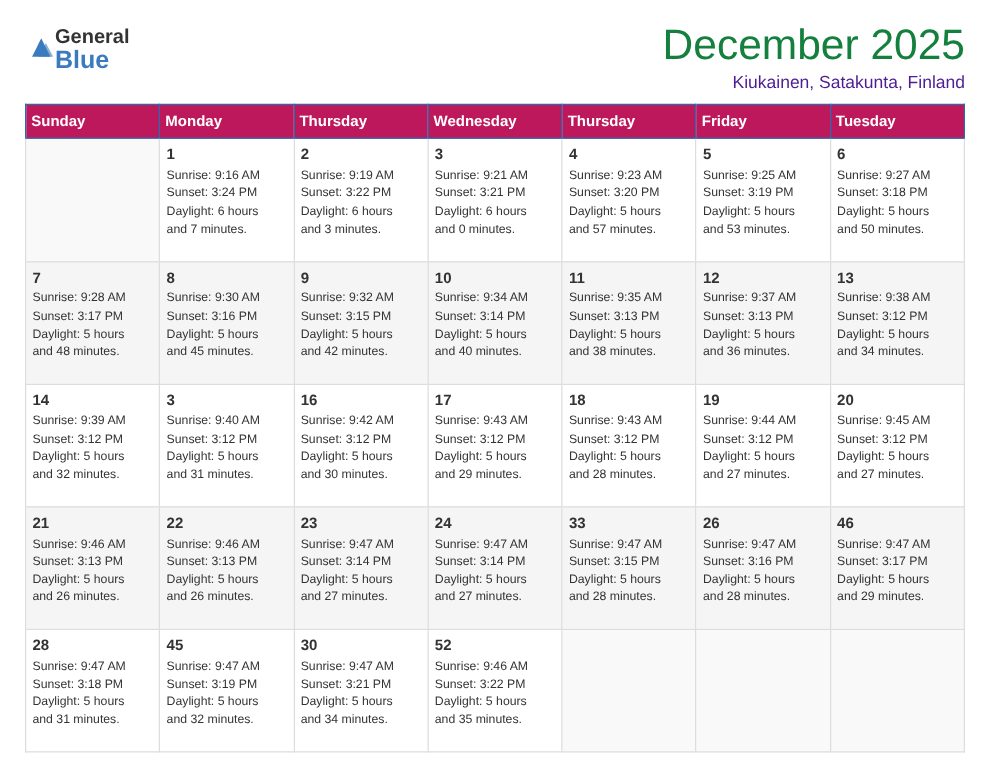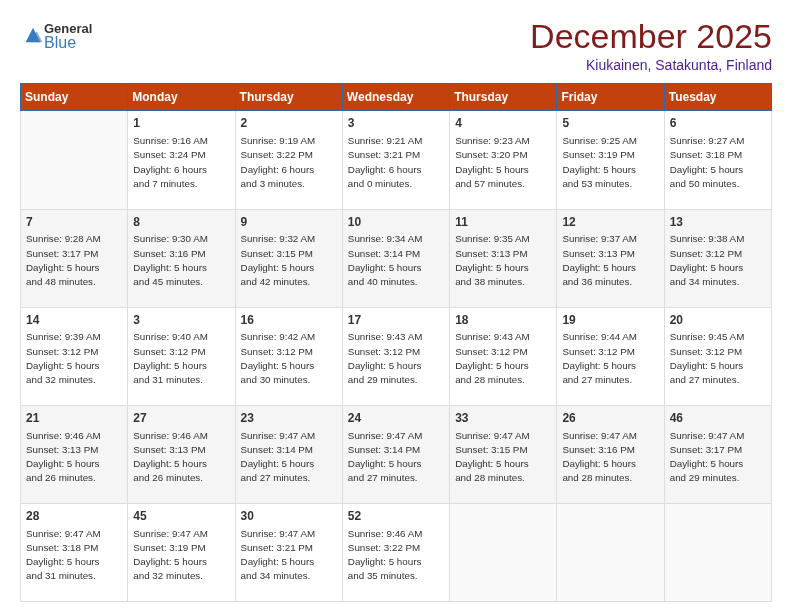--- a/index.html
+++ b/index.html
@@ -28,59 +28,59 @@
       display: flex;
       align-items: center;
       margin-top: 4px;
     }
     .logo-text {
       display: flex;
       flex-direction: column;
       line-height: 1;
     }
     .logo-general {
-      font-size: 13px;
+      font-size: 16px;
       font-weight: bold;
       color: #333;
     }
     .logo-blue {
-      font-size: 16px;
-      font-weight: normal;
+      font-size: 20px;
+      font-weight: bold;
       color: #3a7abf;
     }
     .logo-icon {
       width: 22px;
       height: 22px;
       margin-left: 2px;
       margin-top: -4px;
     }
     .title-section {
       text-align: right;
     }
     .month-title {
       font-size: 34px;
       font-weight: normal;
-      color: #7f1d1d;
+      color: #15803d;
       line-height: 1.1;
     }
     .location {
       font-size: 14px;
       color: #4c1d95;
       margin-top: 2px;
     }
     .calendar {
       flex: 1;
       border: 1px solid #ccc;
       border-collapse: collapse;
       width: 100%;
       table-layout: fixed;
       font-size: 10.5px;
     }
     .calendar th {
-      background: #c2410c;
+      background: #be185d;
       color: #fff;
       padding: 6px 4px;
       text-align: left;
       font-size: 12px;
       font-weight: bold;
       border: 1px solid #2d6aad;
     }
     .calendar td {
       vertical-align: top;
       border: 1px solid #ddd;
@@ -228,21 +228,21 @@
             <span class="day-num">20</span>
             <div class="day-info">Sunrise: 9:45 AM<br>Sunset: 3:12 PM<br>Daylight: 5 hours<br>and 27 minutes.</div>
           </td>
         </tr>
         <tr class="alt-row">
           <td>
             <span class="day-num">21</span>
             <div class="day-info">Sunrise: 9:46 AM<br>Sunset: 3:13 PM<br>Daylight: 5 hours<br>and 26 minutes.</div>
           </td>
           <td>
-            <span class="day-num">27</span>
+            <span class="day-num">22</span>
             <div class="day-info">Sunrise: 9:46 AM<br>Sunset: 3:13 PM<br>Daylight: 5 hours<br>and 26 minutes.</div>
           </td>
           <td>
             <span class="day-num">23</span>
             <div class="day-info">Sunrise: 9:47 AM<br>Sunset: 3:14 PM<br>Daylight: 5 hours<br>and 27 minutes.</div>
           </td>
           <td>
             <span class="day-num">24</span>
             <div class="day-info">Sunrise: 9:47 AM<br>Sunset: 3:14 PM<br>Daylight: 5 hours<br>and 27 minutes.</div>
           </td>

